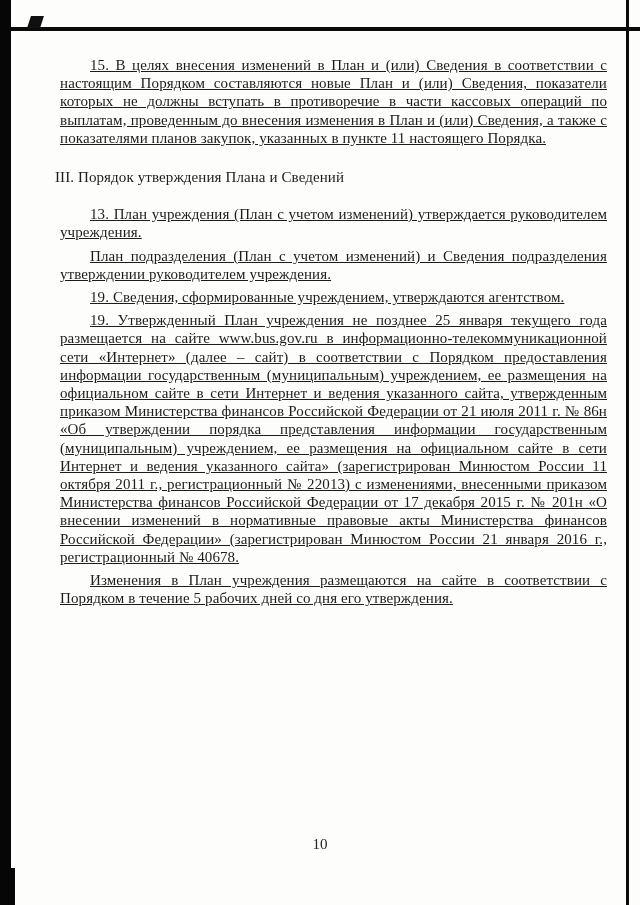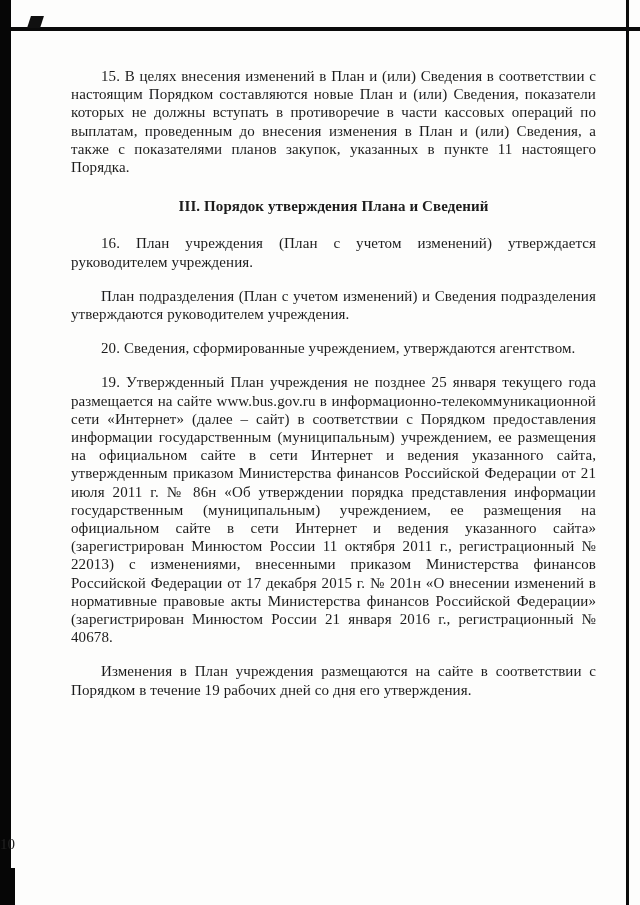--- a/index.html
+++ b/index.html
@@ -53,35 +53,37 @@
     position: absolute;
     left: 55px;
     top: 51px;
     width: 557px;
     font-size: 15px;
     line-height: 18.2px;
     text-align: justify;
     letter-spacing: 0.1px;
   }
   .para {
-    margin: 16px;
+    margin: 5px;
     text-indent: 30px;
+    text-decoration: underline;
   }
   .section-heading {
     margin: 21px 0 19px 0;
     font-size: 15px;
-    font-weight: bold;
-    text-align: center;
+    font-weight: normal;
+    text-align: left;
     text-indent: 0;
   }
   .page-footer {
     position: absolute;
     left: 0;
     top: 836px;
     width: 640px;
+    text-align: center;
     font-size: 15px;
     color: #222222;
   }
 </style>
 </head>
 <body>
 
 <div class="paper">
 
   <div class="scan-edge-left"></div>
@@ -89,31 +91,31 @@
   <div class="scan-line-top"></div>
   <div class="scan-mark-top-left"></div>
   <div class="scan-line-right"></div>
 
   <main class="text-block">
 
     <p class="para">15. В целях внесения изменений в План и (или) Сведения в соответствии с настоящим Порядком составляются новые План и (или) Сведения, показатели которых не должны вступать в противоречие в части кассовых операций по выплатам, проведенным до внесения изменения в План и (или) Сведения, а также с показателями планов закупок, указанных в пункте 11 настоящего Порядка.</p>
 
     <h2 class="section-heading">III. Порядок утверждения Плана и Сведений</h2>
 
-    <p class="para">16. План учреждения (План с учетом изменений) утверждается руководителем учреждения.</p>
+    <p class="para">13. План учреждения (План с учетом изменений) утверждается руководителем учреждения.</p>
 
 
-    <p class="para">План подразделения (План с учетом изменений) и Сведения подразделения утверждаются руководителем учреждения.</p>
+    <p class="para">План подразделения (План с учетом изменений) и Сведения подразделения утверждении руководителем учреждения.</p>
 
 
-    <p class="para">20. Сведения, сформированные учреждением, утверждаются агентством.</p>
+    <p class="para">19. Сведения, сформированные учреждением, утверждаются агентством.</p>
 
     <p class="para">19. Утвержденный План учреждения не позднее 25 января текущего года размещается на сайте www.bus.gov.ru в информационно-телекоммуникационной сети «Интернет» (далее – сайт) в соответствии с Порядком предоставления информации государственным (муниципальным) учреждением, ее размещения на официальном сайте в сети Интернет и ведения указанного сайта, утвержденным приказом Министерства финансов Российской Федерации от 21 июля 2011 г. № 86н «Об утверждении порядка представления информации государственным (муниципальным) учреждением, ее размещения на официальном сайте в сети Интернет и ведения указанного сайта» (зарегистрирован Минюстом России 11 октября 2011 г., регистрационный № 22013) с изменениями, внесенными приказом Министерства финансов Российской Федерации от 17 декабря 2015 г. № 201н «О внесении изменений в нормативные правовые акты Министерства финансов Российской Федерации» (зарегистрирован Минюстом России 21 января 2016 г., регистрационный № 40678.</p>
 
-    <p class="para">Изменения в План учреждения размещаются на сайте в соответствии с Порядком в течение 19 рабочих дней со дня его утверждения.</p>
+    <p class="para">Изменения в План учреждения размещаются на сайте в соответствии с Порядком в течение 5 рабочих дней со дня его утверждения.</p>
 
   </main>
 
   <footer class="page-footer">
     <span>10</span>
   </footer>
 
 </div>
 
 </body></html>

